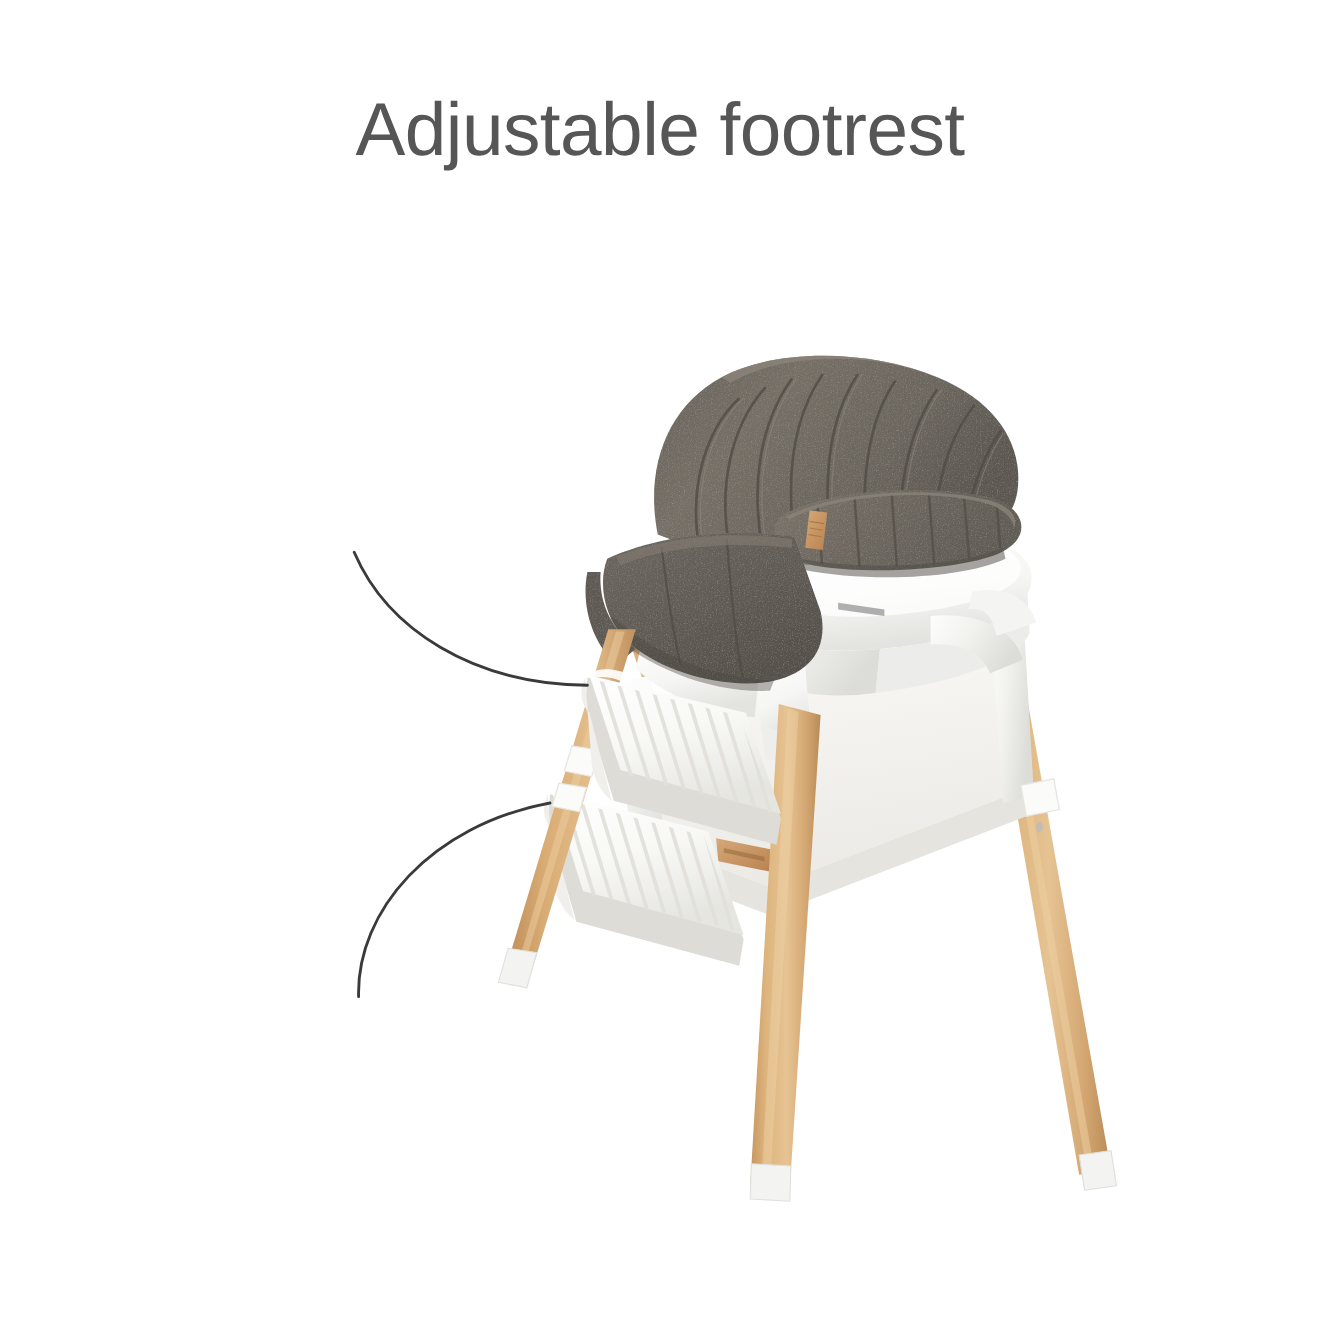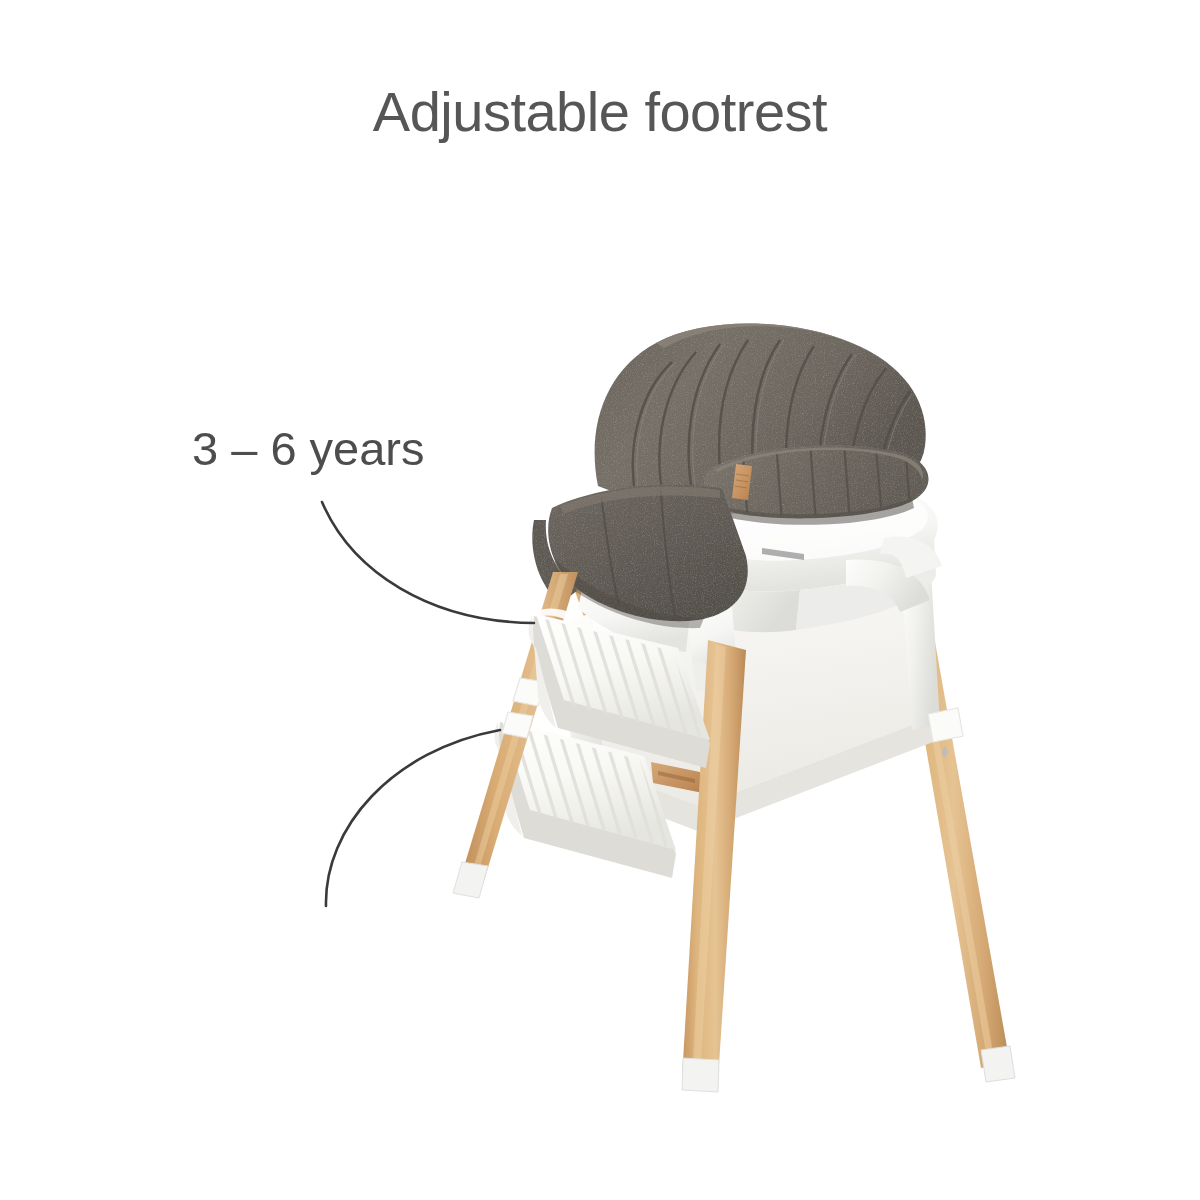--- a/index.html
+++ b/index.html
@@ -17,21 +17,21 @@
   }
 
   
   #title {
     position: absolute;
     left: 0;
     top: 84px;
     width: 1200px;
     text-align: center;
     font-family: "Liberation Sans", sans-serif;
-    font-size: 56px;
+    font-size: 68px;
     font-weight: 300;
     letter-spacing: -0.5px;
     color: #565656;
     line-height: 1.0;
     white-space: nowrap;
   }
 
   
   .callout-label {
     position: absolute;
@@ -54,21 +54,20 @@
     height: 1200px;
   }
 </style>
 </head>
 <body>
 
 <div id="page">
 
   <div id="title">Adjustable footrest</div>
 
-  <div id="label-upper" class="callout-label">3 – 6 years</div>
 
 
   <svg id="stage" viewBox="0 0 1200 1200">
     <defs>
 
       <linearGradient id="fabBack" x1="0" y1="0" x2="1" y2="0.45">
         <stop offset="0%" stop-color="#6a645c"></stop>
         <stop offset="35%" stop-color="#767067"></stop>
         <stop offset="70%" stop-color="#6d675f"></stop>
         <stop offset="100%" stop-color="#5d5851"></stop>

